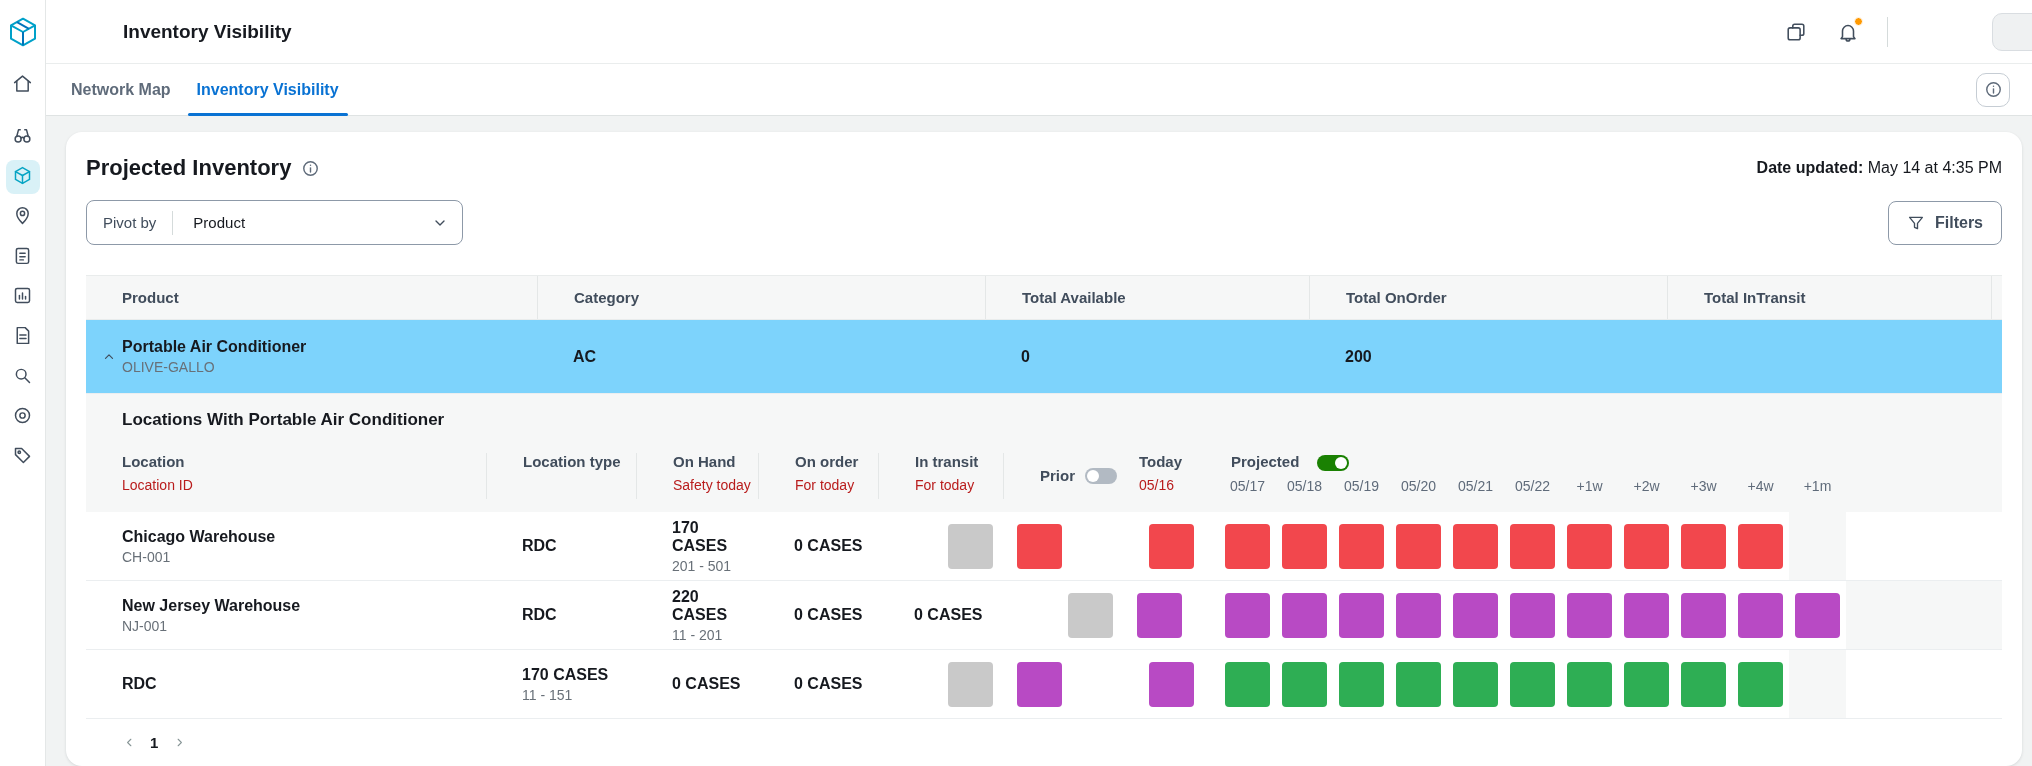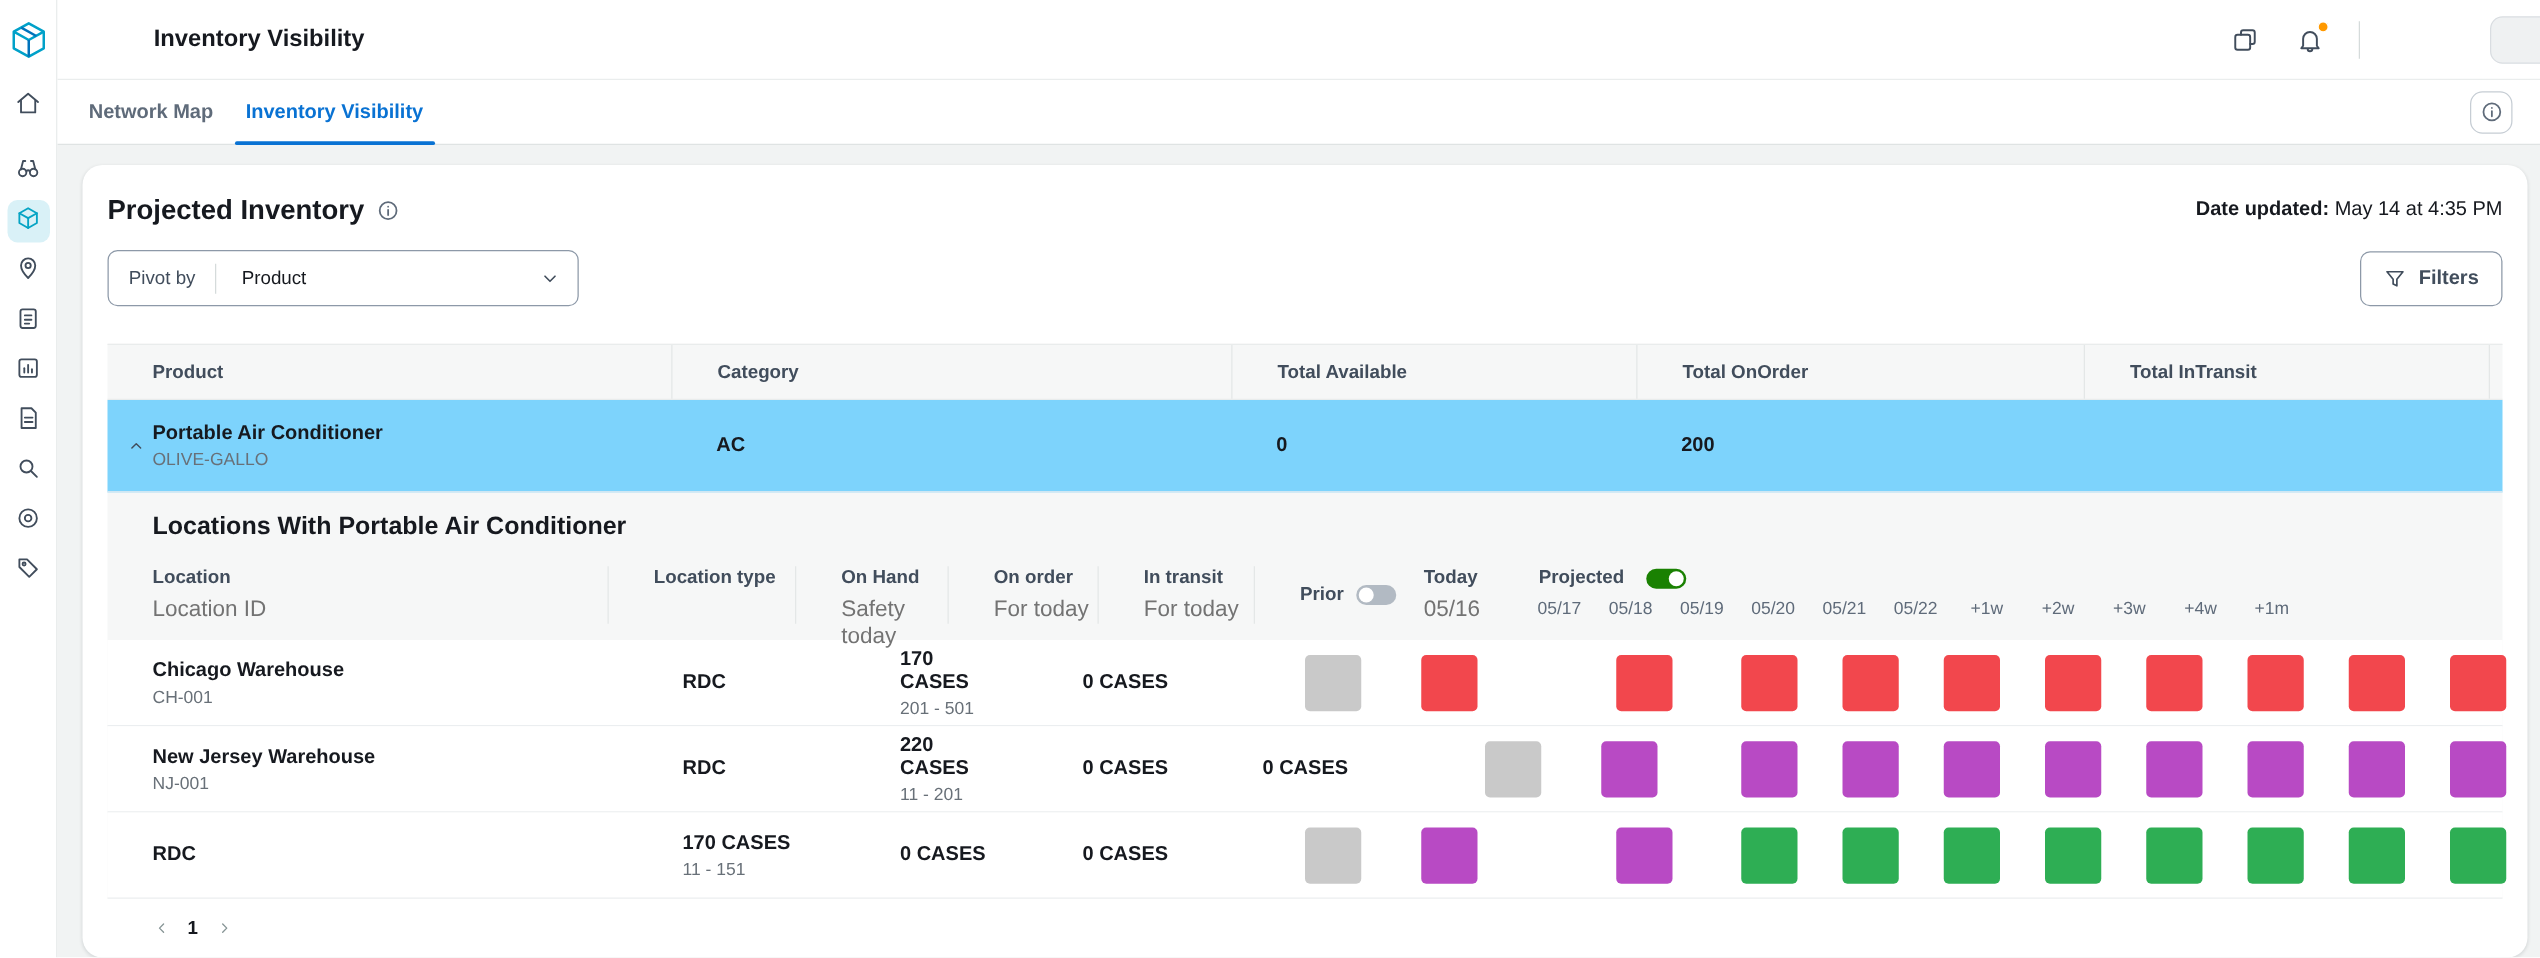--- a/index.html
+++ b/index.html
@@ -68,40 +68,40 @@
   .expand-btn { position:absolute; left:12px; top:50%; transform:translateY(-50%); width:22px; height:22px; display:flex; align-items:center; justify-content:center; color:#414d5c; cursor:pointer; }
   .expand-btn svg { width:14px; height:14px; fill:none; stroke:currentColor; stroke-width:2; stroke-linecap:round; stroke-linejoin:round; }
   .cell { display:flex; align-items:center; height:100%; }
   .cell.two { flex-direction:column; align-items:flex-start; justify-content:center; gap:3px; }
   .pad36 { padding-left:36px; }
   .b { font-weight:700; font-size:16px; color:#16191f; }
   .sub { font-size:14px; color:#687078; }
 
   
   .loc-section { background:#f6f7f7; }
-  .loc-title { font-size:20px; font-weight:700; padding:16px 0 0 36px; height:45px; }
+  .loc-title { font-size:17px; font-weight:700; padding:16px 0 0 36px; height:45px; }
   .loc-grid { display:grid; grid-template-columns:400px 150px 122px 120px 125px 120px 96px repeat(11,57px) minmax(0,1fr); }
   .loc-head { height:73px; align-items:start; padding-top:14px; }
   .hc { padding-left:36px; }
   .h1 { font-weight:700; font-size:15px; color:#414d5c; line-height:18px; display:block; }
-  .h2 { font-size:18px; color:#737373; margin-top:6px; display:block; }
+  .h2 { font-size:14px; color:#b91c1c; margin-top:6px; display:block; }
   .bl { border-left:1px solid #e4e7e7; height:46px; }
   .prior-head { display:flex; align-items:center; gap:10px; }
   .today-head { padding-left:16px; }
   .proj-head { grid-column:8 / 19; display:flex; flex-direction:column; }
   .proj-top { display:flex; align-items:flex-end; gap:18px; padding-left:12px; }
   .date-row { display:grid; grid-template-columns:repeat(11,57px); margin-top:7px; }
   .date-label { text-align:center; font-size:14px; color:#5f6b7a; }
 
   .toggle { width:32px; height:16px; border-radius:8px; background:#b2bac3; position:relative; flex:none; cursor:pointer; display:inline-block; }
   .toggle::after { content:""; position:absolute; width:12px; height:12px; border-radius:50%; background:#fff; top:2px; left:2px; }
   .toggle.on { background:#1a8102; }
   .toggle.on::after { left:auto; right:2px; }
 
-  .loc-row { height:69px; align-items:center; background:#fff; border-bottom:1px solid #ebeef0;gap:24px; }
+  .loc-row { height:69px; align-items:center; background:#fff; border-bottom:1px solid #ebeef0; }
   .sq { width:45px; height:45px; border-radius:4px; display:inline-block; }
   .prior-cell { justify-content:flex-end; padding-right:10px; }
   .today-cell { padding-left:14px; }
   .proj-cell { justify-content:center; }
   .filler { align-self:stretch; background:#f6f7f7; }
 
   
   .pagination { display:flex; align-items:center; gap:12px; padding:14px 0 0 34px; }
   .pg-btn { width:18px; height:18px; display:flex; align-items:center; justify-content:center; color:#879596; cursor:pointer; }
   .pg-btn svg { width:13px; height:13px; fill:none; stroke:currentColor; stroke-width:2; stroke-linecap:round; stroke-linejoin:round; }

